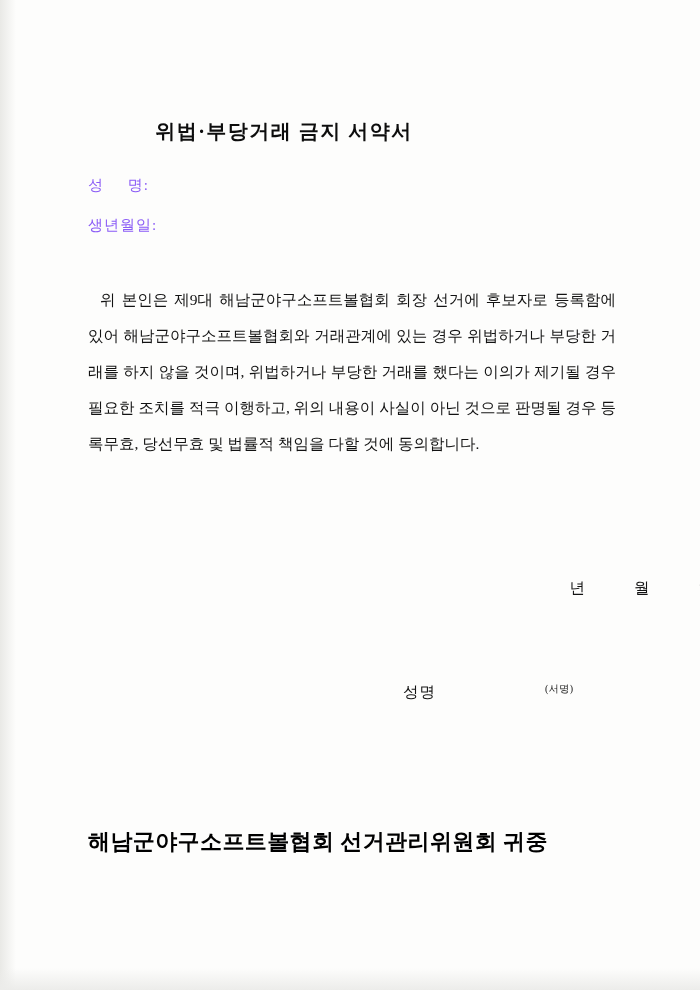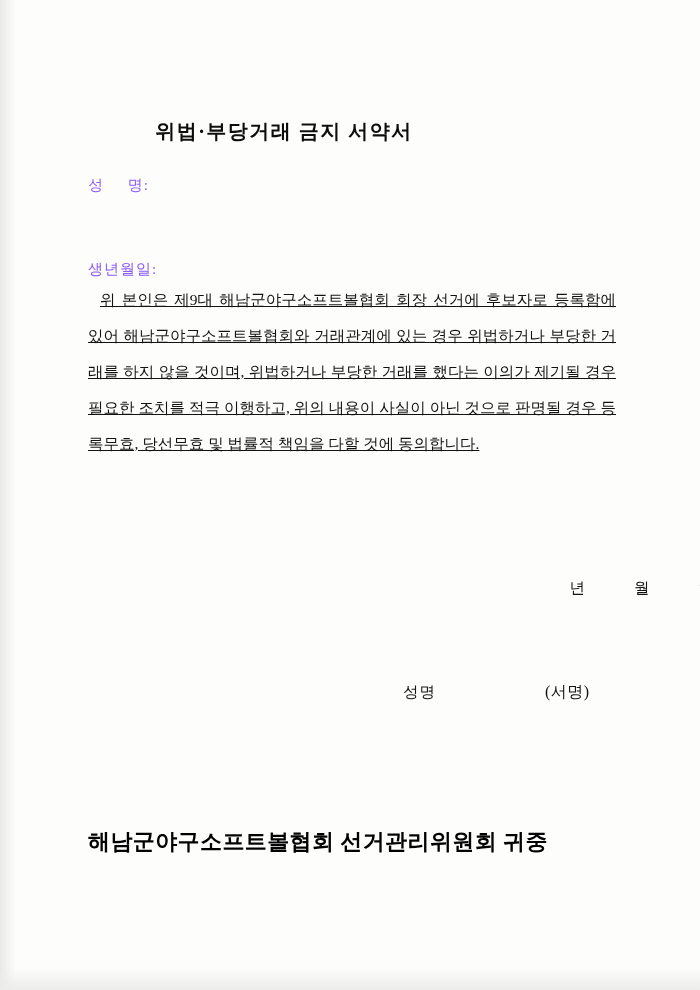--- a/index.html
+++ b/index.html
@@ -51,32 +51,31 @@
   }
   .field-row {
     position: absolute;
     left: 88px;
     font-size: 15px;
     letter-spacing: 1px;
     color: #8b5cf6;
     white-space: pre;
   }
   .field-name { top: 176px; }
-  .field-birth { top: 216px; margin-top: 44px; }
+  .field-birth { top: 216px; }
 
   .body-block {
     position: absolute;
     left: 88px;
     top: 282px;
     width: 528px;
     font-size: 15.5px;
     line-height: 36px;
     text-align: justify;
     color: #121212;
-    text-decoration: underline;
   }
   .body-block p {
     margin: 0;
     text-indent: 12px;
     text-align: justify;
     text-justify: inter-character;
   }
   .date-line {
     position: absolute;
     top: 578px;
@@ -94,21 +93,21 @@
     top: 682px;
     font-size: 15.5px;
     letter-spacing: 1px;
     color: #131313;
     margin-left: 8px;
   }
   .sign-mark {
     position: absolute;
     left: 545px;
     top: 682px;
-    font-size: 16px;
+    font-size: 10px;
     letter-spacing: 0.5px;
     color: #131313;
   }
   .footer-org {
     position: absolute;
     left: 88px;
     top: 827px;
     font-size: 22px;
     font-weight: bold;
     letter-spacing: 0.4px;

